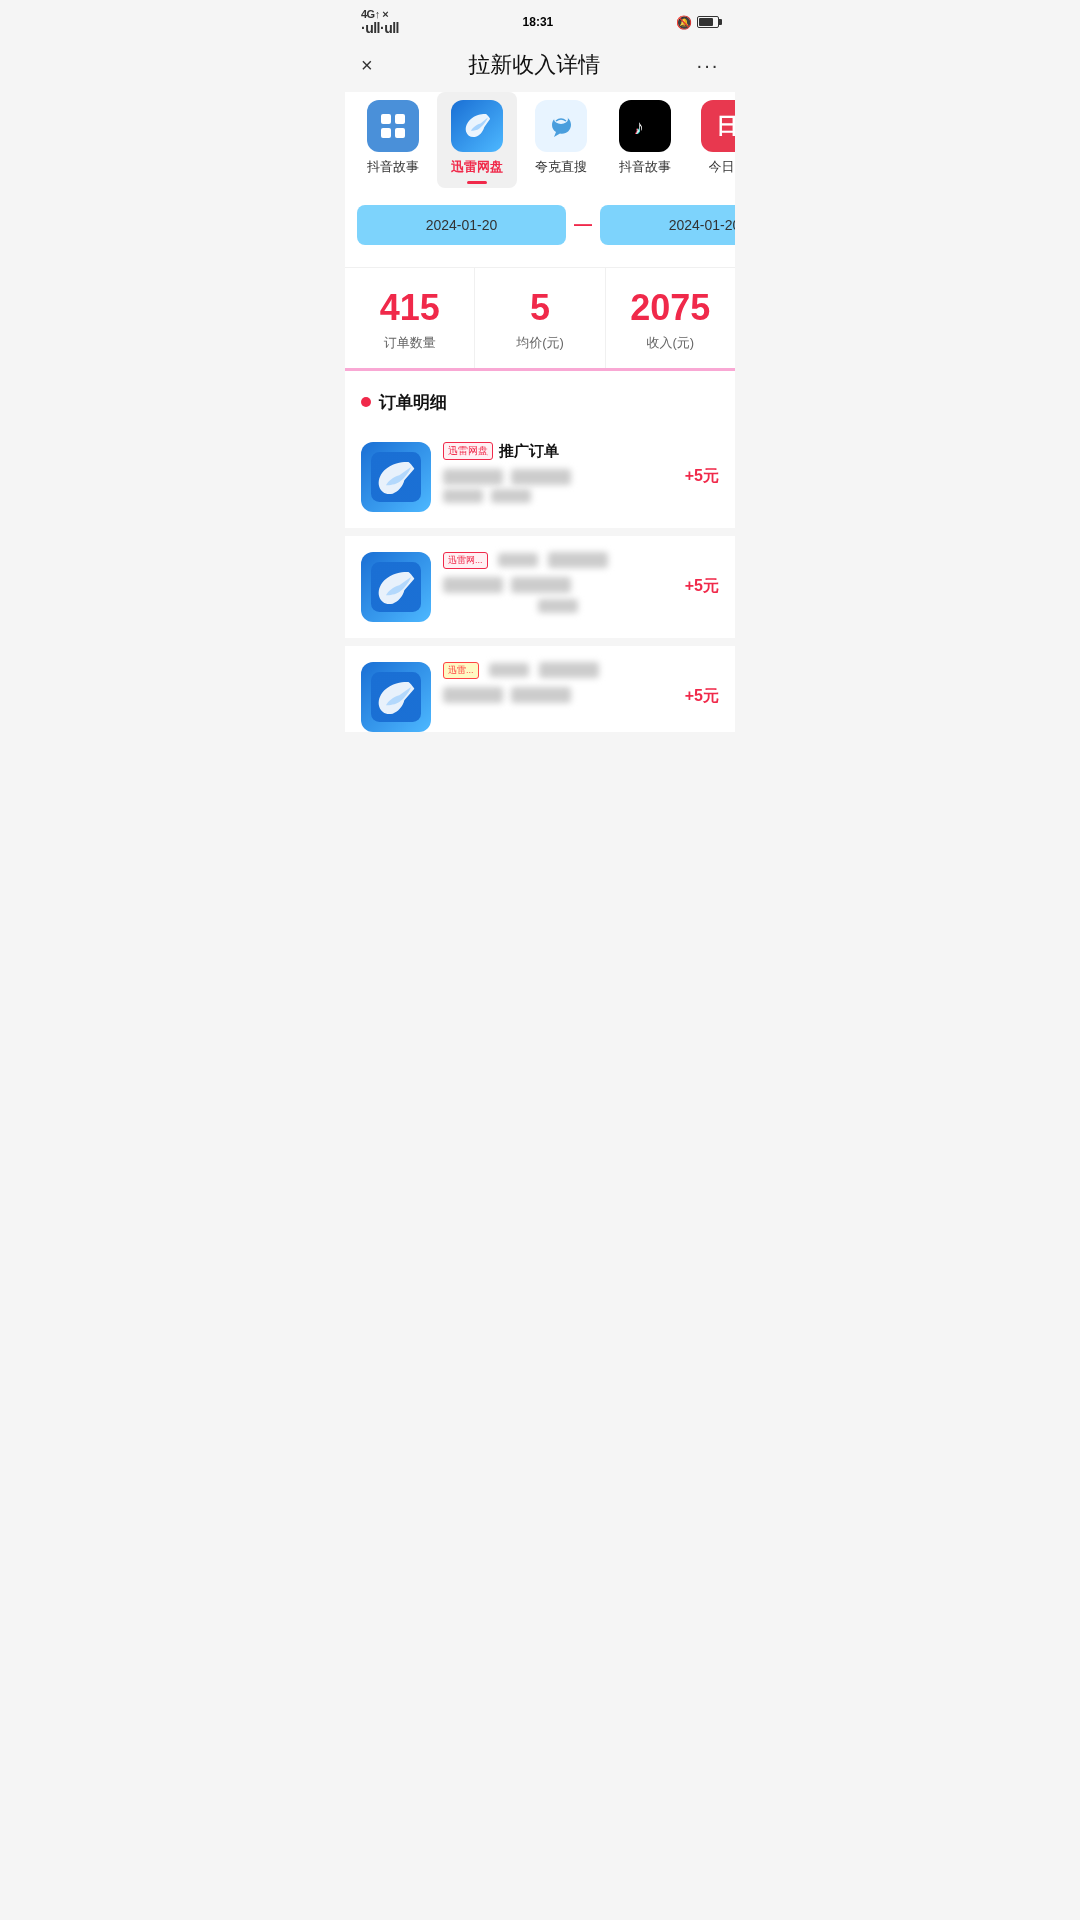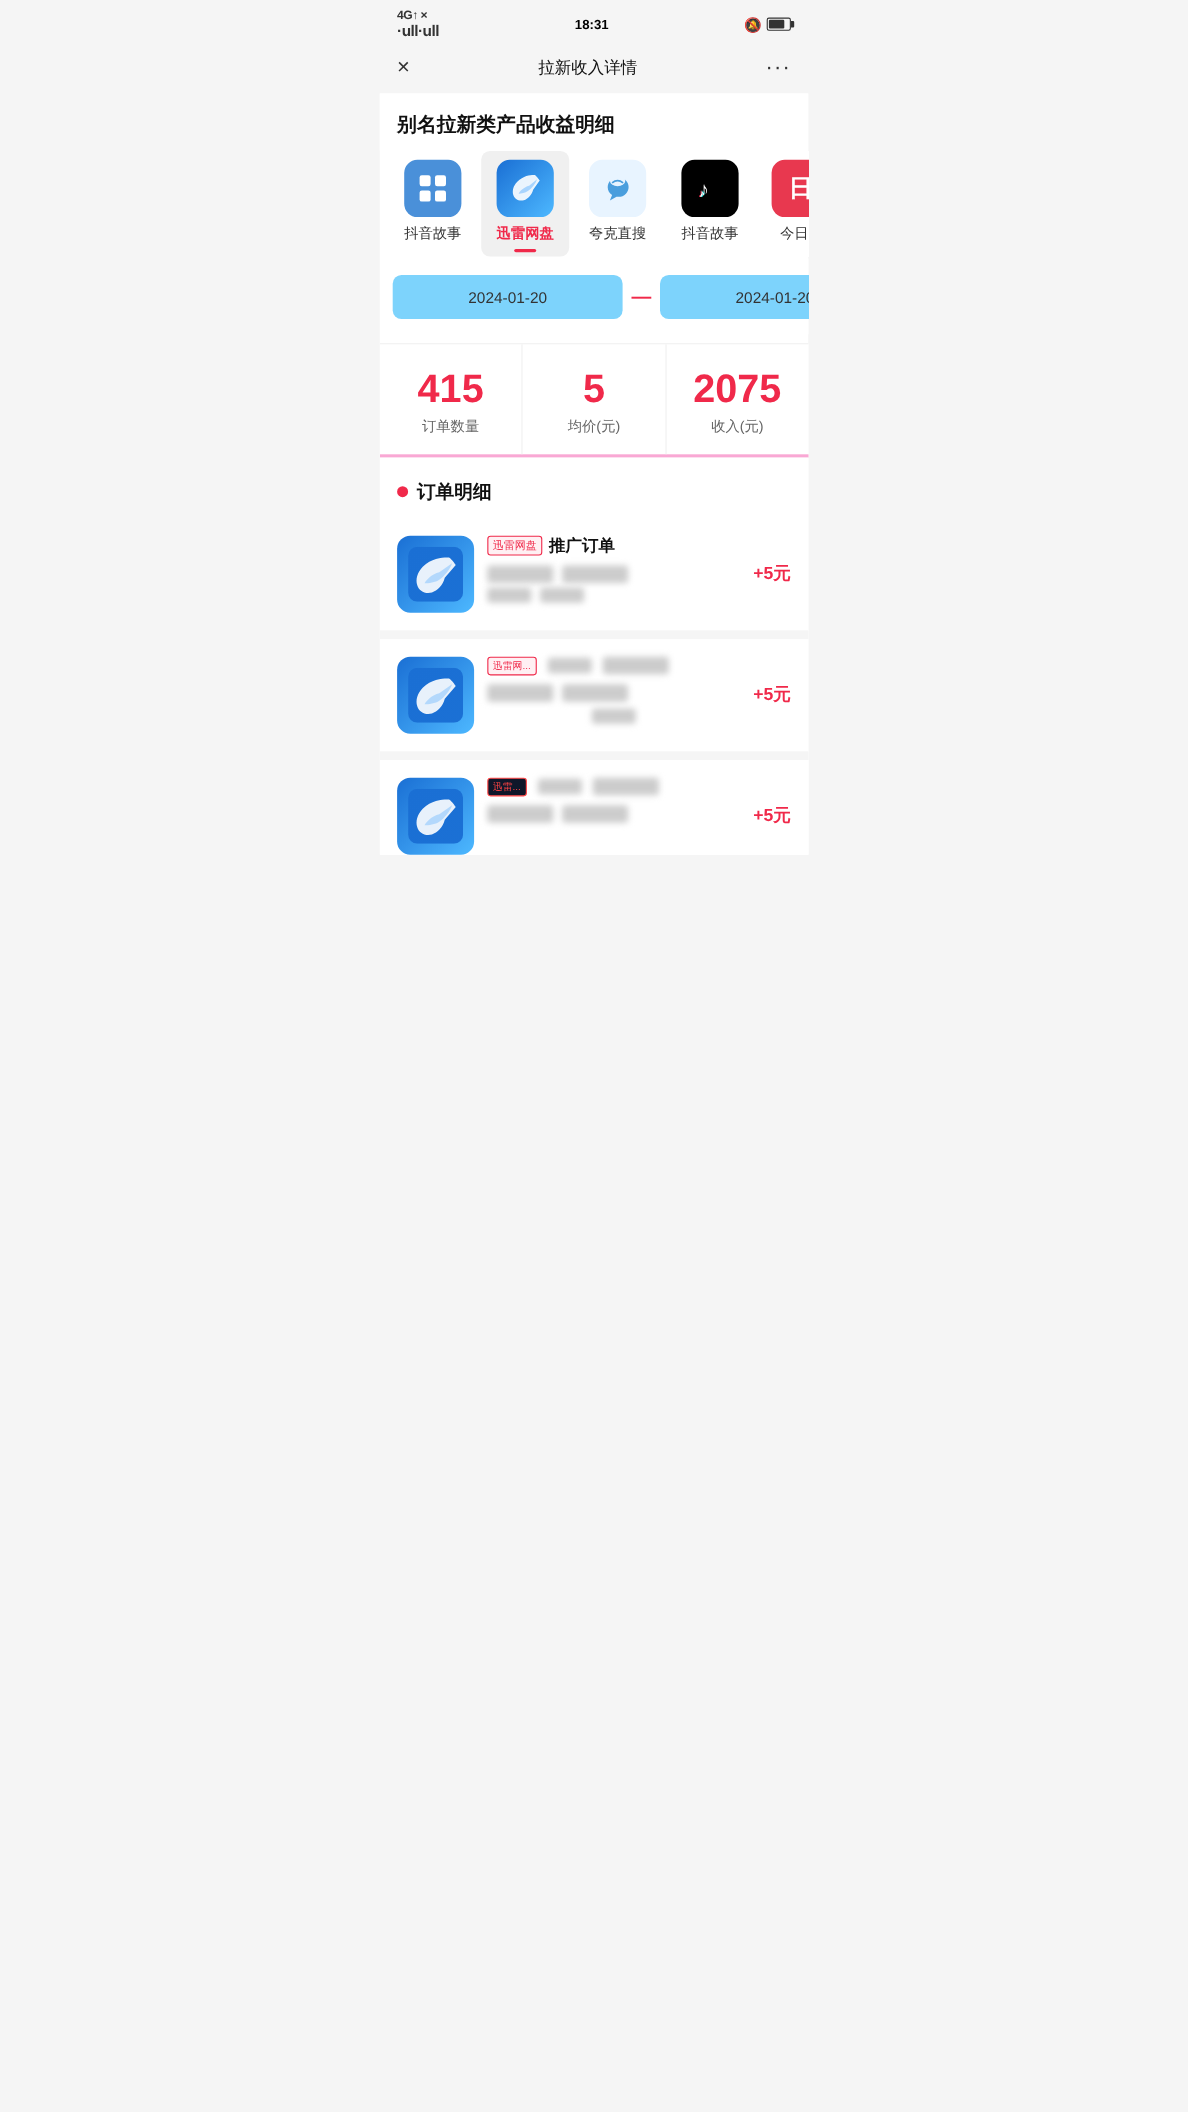--- a/index.html
+++ b/index.html
@@ -56,21 +56,21 @@
 
     
     .nav-bar {
       background: #f5f5f5;
       display: flex;
       align-items: center;
       justify-content: space-between;
       padding: 10px 16px 12px;
     }
     .nav-close { font-size: 20px; color: #333; cursor: pointer; }
-    .nav-title { font-size: 15px; font-weight: 500; color: #111; }
+    .nav-title { font-size: 22px; font-weight: 500; color: #111; }
     .nav-more { font-size: 20px; color: #333; letter-spacing: 1px; cursor: pointer; }
 
     
     .main-content {
       background: #fff;
       margin: 0;
     }
 
     
     .section-title {
@@ -364,21 +364,20 @@
 </div>
 
 <div class="nav-bar">
   <span class="nav-close">×</span>
   <span class="nav-title">拉新收入详情</span>
   <span class="nav-more">···</span>
 </div>
 
 <div class="main-content">
 
-  <div class="section-title">别名拉新类产品收益明细</div>
 
   <div class="app-tabs">
 
     <div class="app-tab">
       <div class="app-tab-icon icon-all-apps">
         <svg width="30" height="30" viewBox="0 0 30 30" fill="white">
           <rect x="3" y="3" width="10" height="10" rx="2"></rect>
           <rect x="17" y="3" width="10" height="10" rx="2"></rect>
           <rect x="3" y="17" width="10" height="10" rx="2"></rect>
           <rect x="17" y="17" width="10" height="10" rx="2"></rect>
@@ -528,21 +527,21 @@
               <stop offset="0%" stop-color="#1a6fd4"></stop>
               <stop offset="100%" stop-color="#4db8ff"></stop>
             </linearGradient>
           </defs>
           <path d="M45 12 C45 12, 28 10, 16 22 C10 28, 8 36, 10 42 C12 48, 18 52, 26 50 C32 48, 38 42, 40 34 L52 20 C52 20, 48 14, 45 12Z" fill="white" opacity="0.9"></path>
           <path d="M18 40 C20 36, 26 30, 34 28 L48 18 C46 24, 40 32, 34 36 C30 39, 22 40, 18 40Z" fill="rgba(100,180,255,0.4)"></path>
         </svg>
       </div>
       <div class="order-content">
         <div class="order-title-row">
-          <span class="order-tag" style="background:#0f172a; border-color:#f44; color:#f44; font-size:9px;">迅雷...</span>
+          <span class="order-tag" style="background:#fef9c3; border-color:#f44; color:#f44; font-size:9px;">迅雷...</span>
           <span class="blurred-text-sm" style="margin-left:4px;">&nbsp;&nbsp;&nbsp;&nbsp;&nbsp;</span>
           <span class="blurred-text" style="margin-left:4px;">&nbsp;&nbsp;&nbsp;</span>
         </div>
         <div class="order-meta">
           <span class="blurred-text">&nbsp;&nbsp;&nbsp;&nbsp;&nbsp;&nbsp;&nbsp;&nbsp;</span>
           <span class="blurred-text">&nbsp;&nbsp;&nbsp;&nbsp;&nbsp;&nbsp;</span>
         </div>
       </div>
       <span class="order-amount">+5元</span>
     </div>

